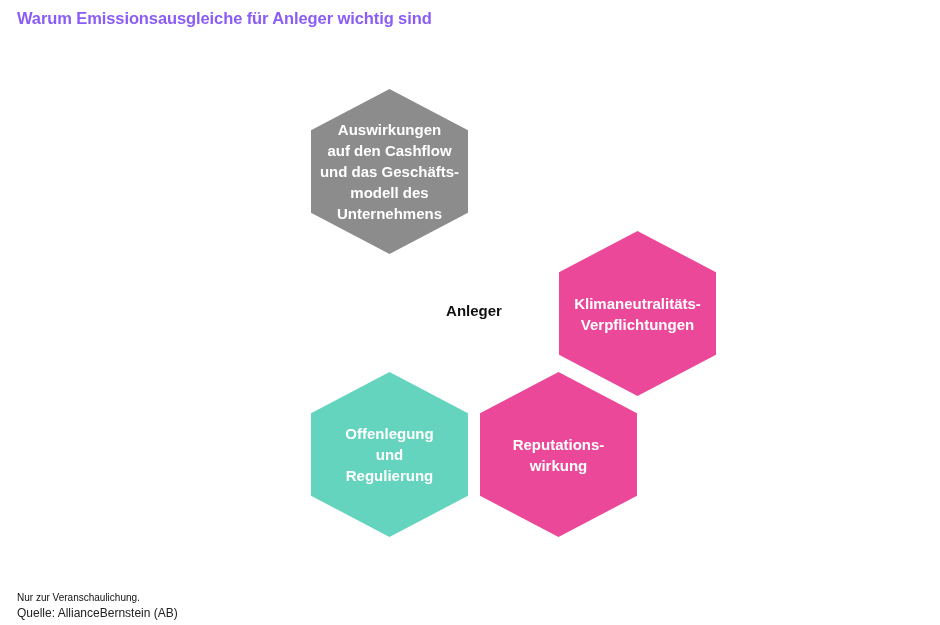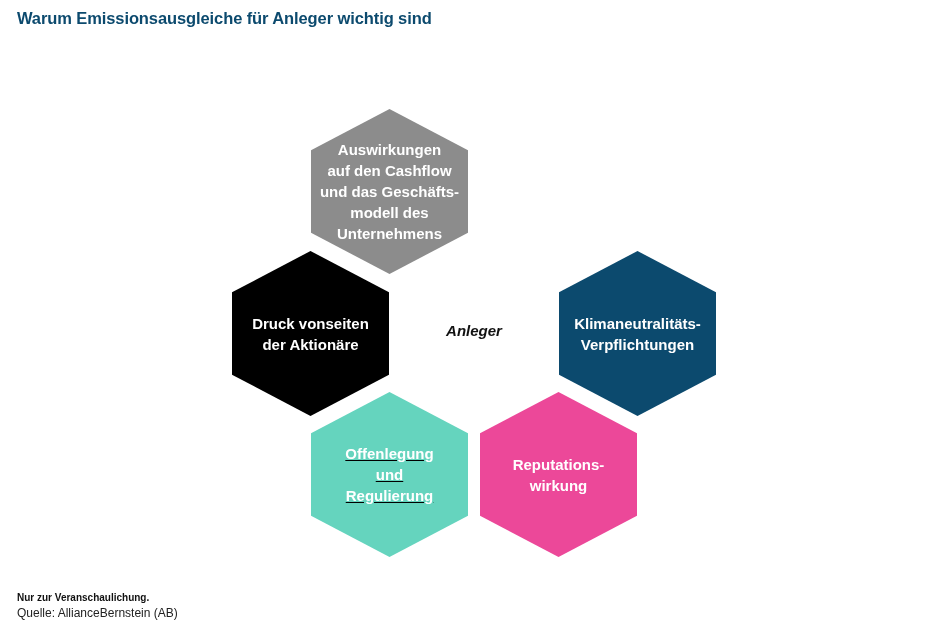--- a/index.html
+++ b/index.html
@@ -1,46 +1,42 @@
 <!DOCTYPE html>
 <html><head>
 <meta charset="utf-8">
 <style>
   html, body { margin:0; padding:0; background:#ffffff; }
   body { width:940px; height:625px; position:relative; overflow:hidden; font-family:"Liberation Sans", "DejaVu Sans", sans-serif; }
-  .title { position:absolute; left:17px; top:9px; font-size:16.5px; font-weight:bold; color:#0c4a6e; letter-spacing:-0.1px; }
-  .diagram { position:absolute; left:0; top:0; width:940px; height:535px;margin-top:20px; }
+  .title { position:absolute; left:17px; top:9px; font-size:16.5px; font-weight:bold; color:#8b5cf6; letter-spacing:-0.1px; }
+  .diagram { position:absolute; left:0; top:0; width:940px; height:535px; }
   .hex { position:absolute; width:157px; height:165px; clip-path:polygon(50% 0%, 100% 25%, 100% 75%, 50% 100%, 0% 75%, 0% 25%); display:flex; align-items:center; justify-content:center; text-align:center; }
   .hex-label { color:#ffffff; font-weight:bold; font-size:15px; line-height:21px; white-space:pre-line; padding:0 4px; }
-  .center-label { position:absolute; left:424px; top:302px; width:100px; text-align:center; font-size:15px; font-weight:bold; color:#111;font-style:italic; }
-  .footer-note { position:absolute; left:17px; top:592px; font-size:10px; font-weight:bold; color:#111; }
+  .center-label { position:absolute; left:424px; top:302px; width:100px; text-align:center; font-size:15px; font-weight:bold; color:#111; }
+  .footer-note { position:absolute; left:17px; top:592px; font-size:10px; font-weight:normal; color:#111; }
   .footer-source { position:absolute; left:17px; top:606px; font-size:12px; color:#222; }
 </style>
 </head>
 <body>
 
 <div class="title">Warum Emissionsausgleiche für Anleger wichtig sind</div>
 
 <div class="diagram">
   <div class="hex" style="left:311px; top:89px; background:#8C8C8C;">
     <span class="hex-label">Auswirkungen
 auf den Cashflow
 und das Geschäfts-
 modell des
 Unternehmens</span>
   </div>
-  <div class="hex" style="left:232px; top:231px; background:#000000;">
-    <span class="hex-label">Druck vonseiten
-der Aktionäre</span>
-  </div>
-  <div class="hex" style="left:559px; top:231px; background:#0c4a6e;">
+  <div class="hex" style="left:559px; top:231px; background:#ec4899;">
     <span class="hex-label">Klimaneutralitäts-
 Verpflichtungen</span>
   </div>
-  <div class="hex" style="left:311px; top:372px; background:#65D4BE;text-decoration:underline;">
+  <div class="hex" style="left:311px; top:372px; background:#65D4BE;">
     <span class="hex-label">Offenlegung
 und
 Regulierung</span>
   </div>
   <div class="hex" style="left:480px; top:372px; background:#ec4899;">
     <span class="hex-label">Reputations-
 wirkung</span>
   </div>
   <div class="center-label">Anleger</div>
 </div>

